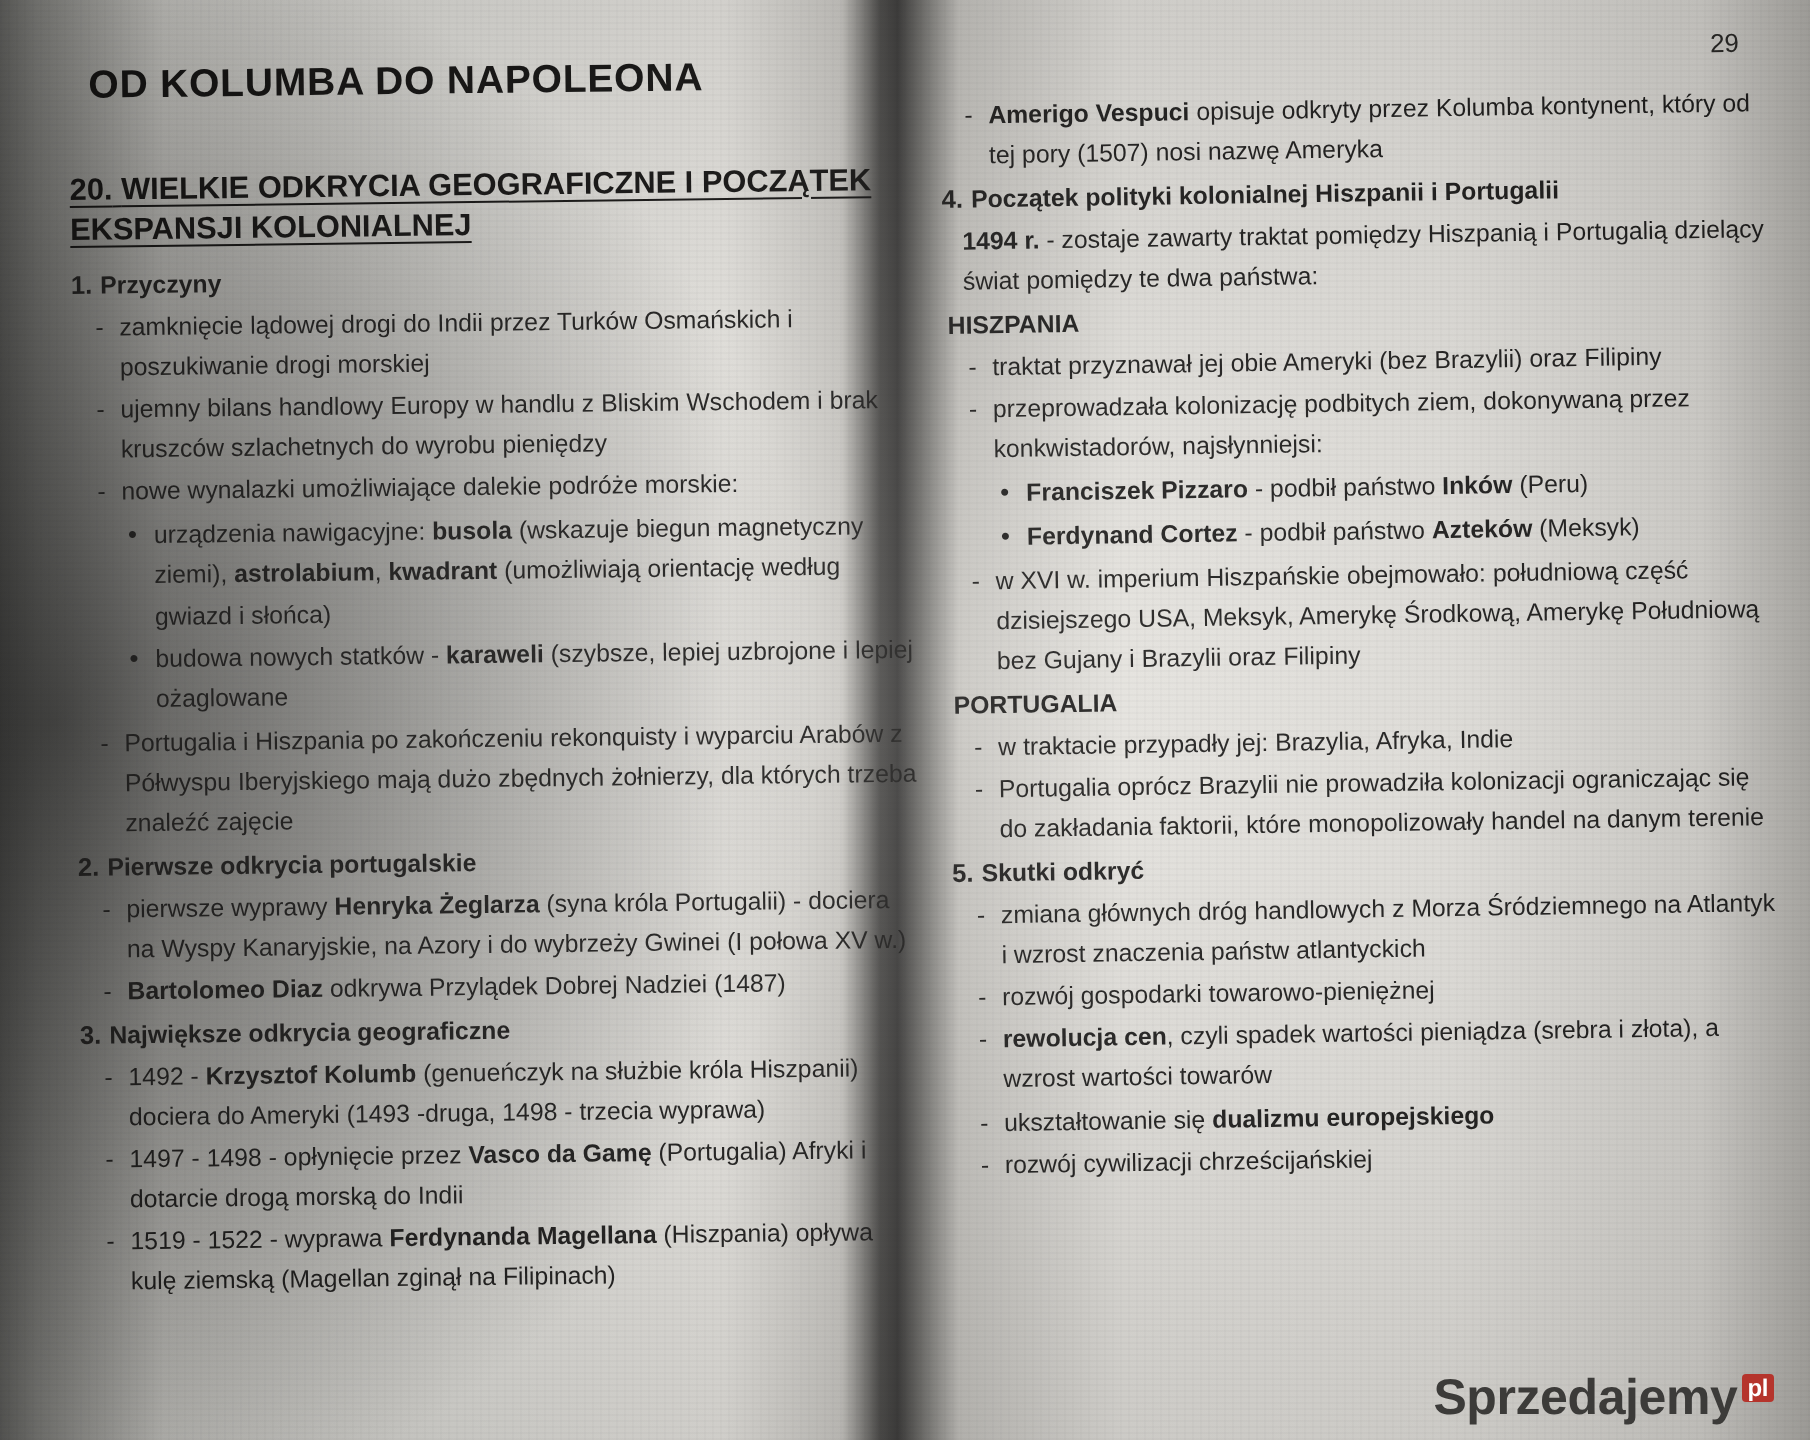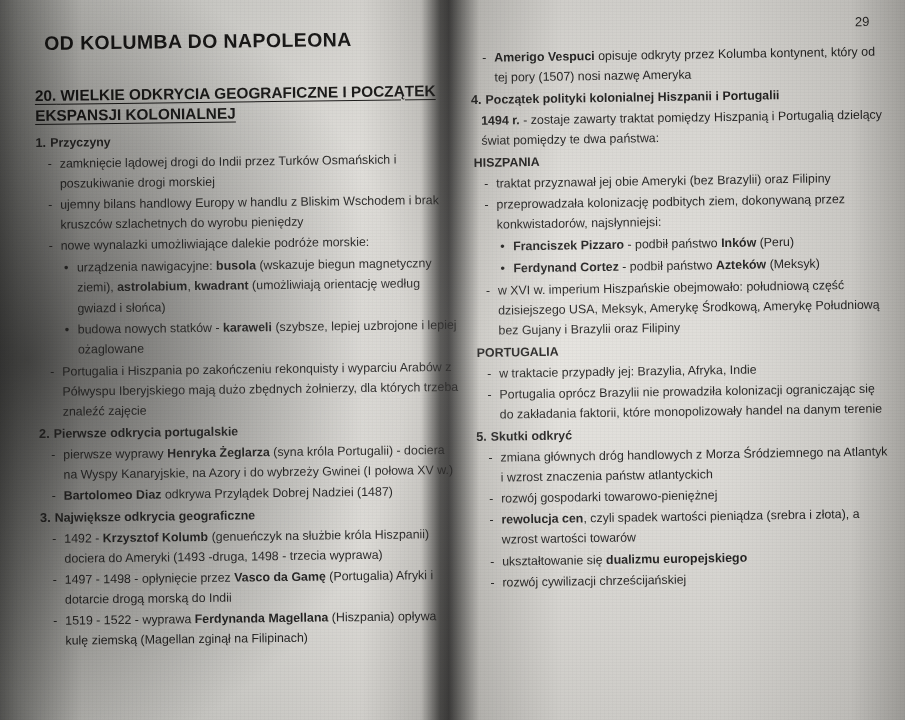--- a/index.html
+++ b/index.html
@@ -209,14 +209,17 @@
           </ul>
         </li>
 
       </ol>
     </div>
   </div>
 
   <div id="grain"></div>
   <div id="vign"></div>
 
+  <div id="watermark">
+    <span>Sprzedajemy</span><span class="pl">pl</span>
+  </div>
 
 </div>
 
 </body></html>

